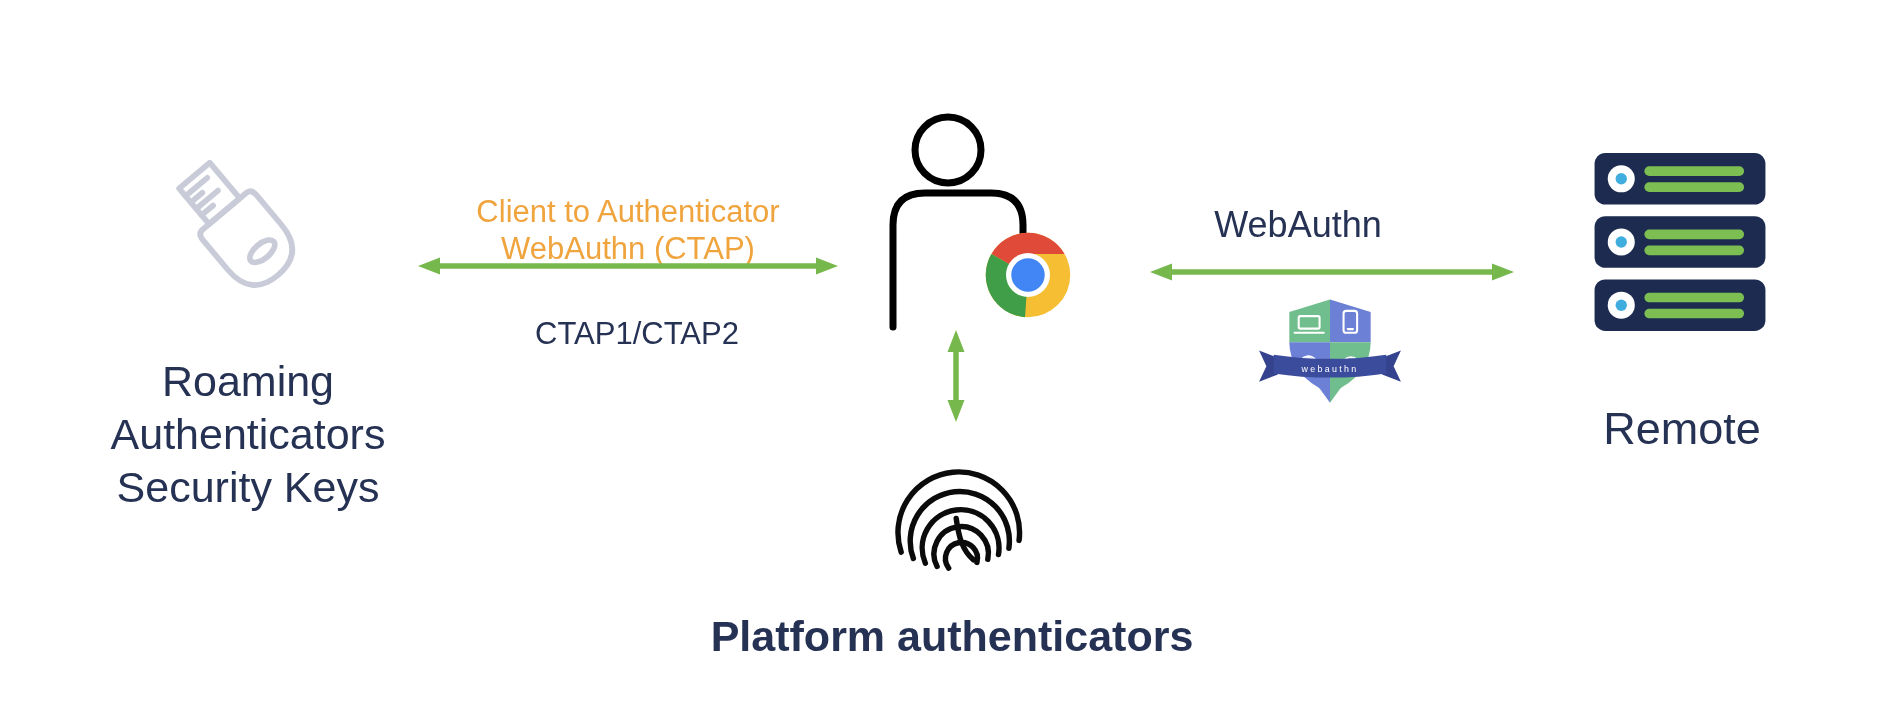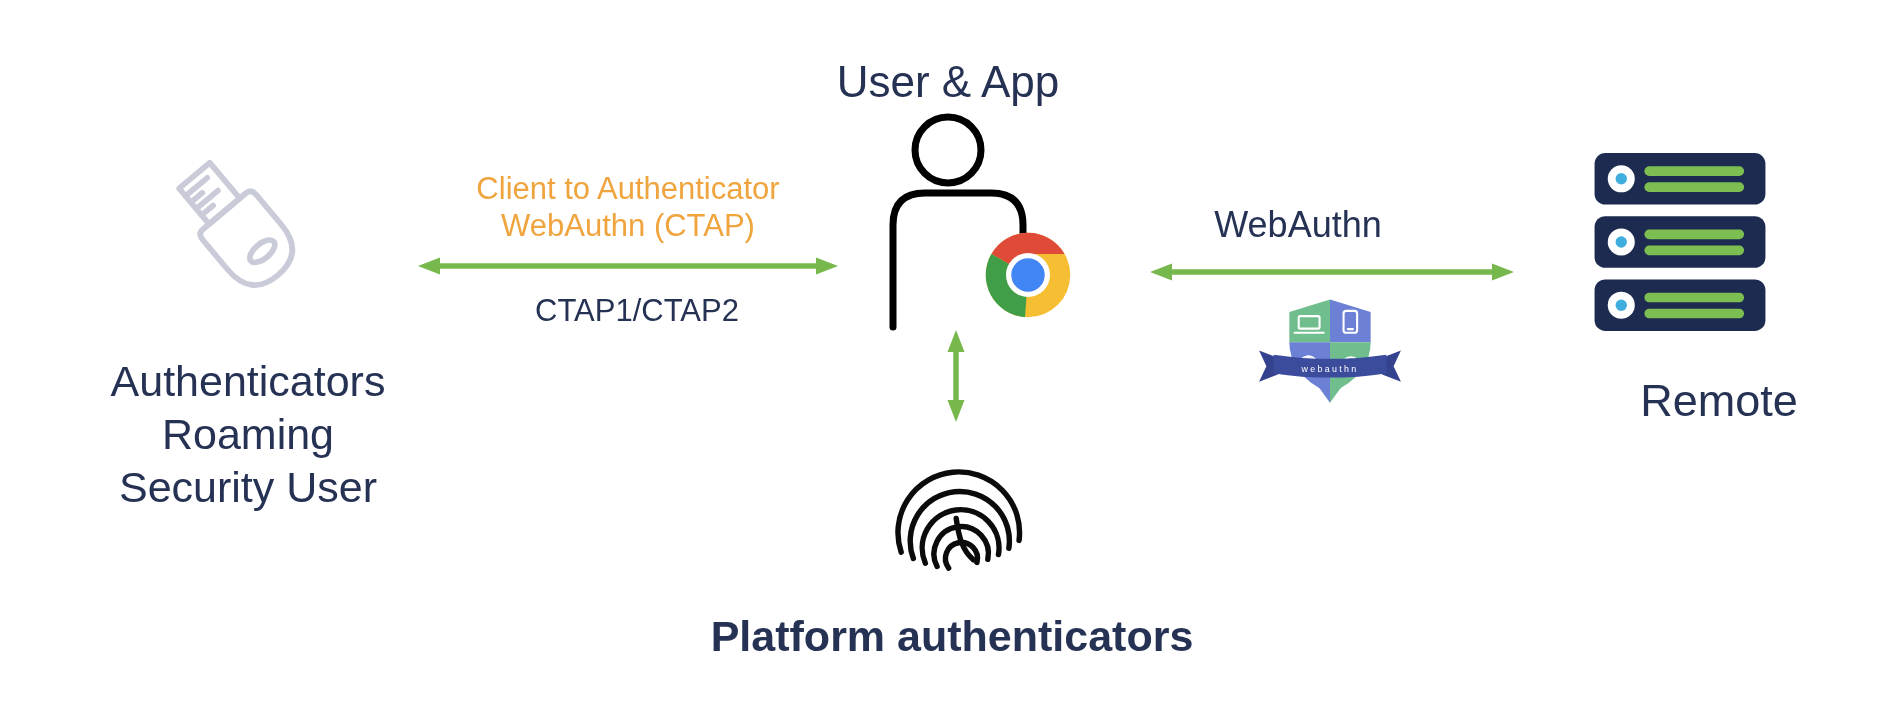--- a/index.html
+++ b/index.html
@@ -13,21 +13,21 @@
   .abs{position:absolute;}
   .label{
     color:var(--text-navy);
     text-align:center;
     white-space:nowrap;
     transform:translateX(-50%);
   }
   .label-lg{font-size:43px;line-height:53px;font-weight:400;}
   .label-xl{font-size:45px;line-height:58px;font-weight:400;}
   .label-md{font-size:36px;line-height:42px;font-weight:400;}
-  .label-sm{font-size:31px;line-height:37px;font-weight:400;}
+  .label-sm{font-size:31px;line-height:37px;font-weight:400;margin-top:23px;}
   .orange{color:var(--ctap-orange);}
   svg{display:block;}
 </style>
 </head>
 <body>
 
 <div class="canvas">
 
   <svg class="abs" style="left:148px;top:136px;" width="200" height="200" viewBox="-10 -10 120 120">
     <g transform="rotate(-40 50 52)" fill="none" style="stroke:var(--key-gray)" stroke-width="3.4" stroke-linecap="round" stroke-linejoin="round">
@@ -35,39 +35,38 @@
       <path d="M38,8 H55"></path>
       <path d="M38,13 H47"></path>
       <path d="M38,18 H55"></path>
       <path d="M38,23 H47"></path>
       <path d="M33,30 H67 Q71,30 71,35 V58 Q71,80 50,80 Q29,80 29,58 V35 Q29,30 33,30 Z"></path>
       <ellipse cx="52" cy="63" rx="9" ry="4.5"></ellipse>
     </g>
   </svg>
 
   <div class="abs label label-lg" style="left:248px;top:355px;">
+    <div>Roaming</div>
     <div>Authenticators</div>
-    <div>Roaming</div>
-    <div>Security User</div>
+    <div>Security Keys</div>
   </div>
 
   <div class="abs label label-sm orange" style="left:628px;top:170px;">
     <div>Client to Authenticator</div>
     <div>WebAuthn (CTAP)</div>
   </div>
 
   <svg class="abs" style="left:416px;top:254px;" width="424" height="24">
     <line x1="20" y1="12" x2="404" y2="12" style="stroke:var(--arrow-green)" stroke-width="5.5"></line>
     <polygon points="2,12 24,3.5 24,20.5" style="fill:var(--arrow-green)"></polygon>
     <polygon points="422,12 400,3.5 400,20.5" style="fill:var(--arrow-green)"></polygon>
   </svg>
 
   <div class="abs label label-sm" style="left:637px;top:292px;">CTAP1/CTAP2</div>
 
-  <div class="abs label label-lg" style="left:948px;top:55px;font-size:44px;">User &amp; App</div>
 
   <svg class="abs" style="left:878px;top:105px;" width="160" height="230" viewBox="0 0 160 230">
     <g fill="none" stroke="#000000" stroke-width="7" stroke-linecap="round">
       <circle cx="70" cy="45" r="33"></circle>
       <path d="M15,222 L15,120 Q15,88 47,88 L113,88 Q145,88 145,120 L145,168"></path>
     </g>
   </svg>
 
   <svg class="abs" style="left:984px;top:231px;" width="88" height="88" viewBox="0 0 100 100">
     <circle cx="50" cy="50" r="48" style="fill:var(--chrome-yellow)"></circle>
@@ -148,17 +147,17 @@
     </g>
     <g>
       <rect x="2" y="71" width="96" height="29" rx="6" style="fill:var(--server-navy)"></rect>
       <circle cx="17" cy="85.5" r="7.6" fill="#ffffff"></circle>
       <circle cx="17" cy="85.5" r="3.2" style="fill:var(--dot-blue)"></circle>
       <rect x="30" y="78.5" width="56" height="5.4" rx="2.7" style="fill:var(--bar-green)"></rect>
       <rect x="30" y="87.5" width="56" height="5.4" rx="2.7" style="fill:var(--bar-green)"></rect>
     </g>
   </svg>
 
-  <div class="abs label label-xl" style="left:1682px;top:372px;margin-left:37px;">
+  <div class="abs label label-xl" style="left:1682px;top:400px;">
     <div>Remote</div>
   </div>
 
 </div>
 
 </body></html>

